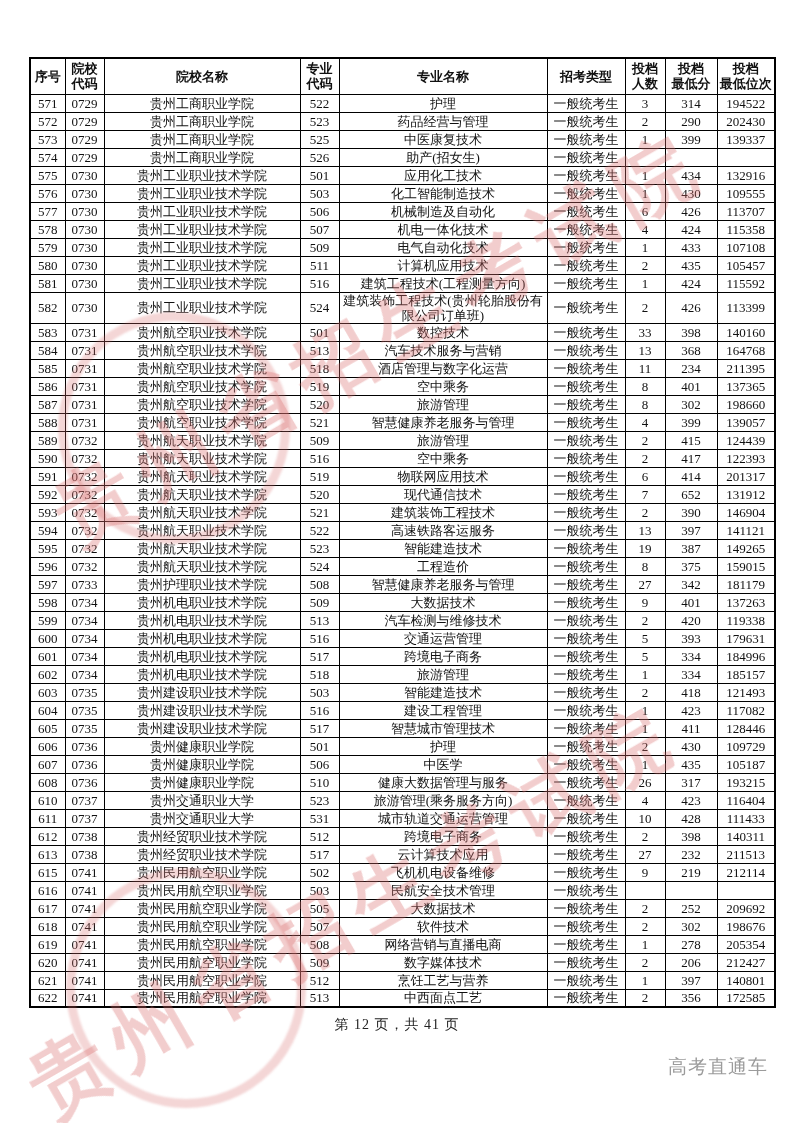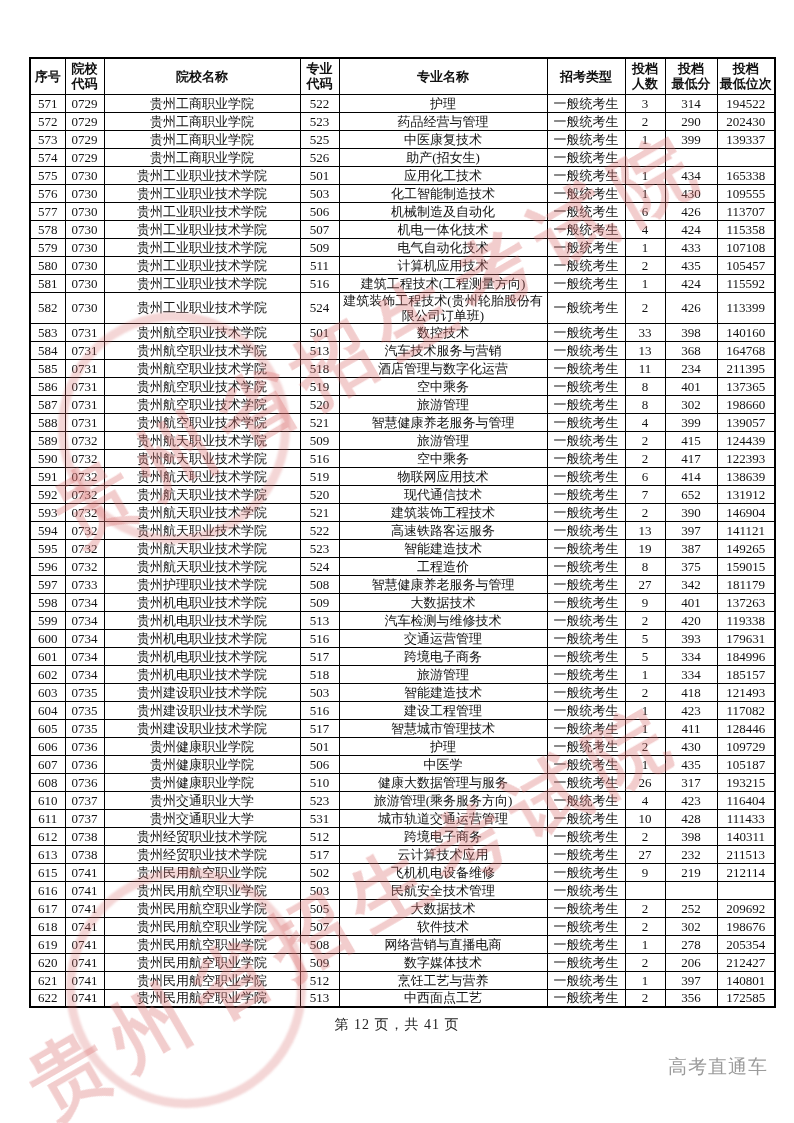--- a/index.html
+++ b/index.html
@@ -182,21 +182,21 @@
 
     <tr>
       <td>575</td>
       <td>0730</td>
       <td>贵州工业职业技术学院</td>
       <td>501</td>
       <td>应用化工技术</td>
       <td>一般统考生</td>
       <td>1</td>
       <td>434</td>
-      <td>165338</td>
+      <td>132916</td>
     </tr>
 
     <tr>
       <td>576</td>
       <td>0730</td>
       <td>贵州工业职业技术学院</td>
       <td>503</td>
       <td>化工智能制造技术</td>
       <td>一般统考生</td>
       <td>1</td>
@@ -374,21 +374,21 @@
 
     <tr>
       <td>591</td>
       <td>0732</td>
       <td>贵州航天职业技术学院</td>
       <td>519</td>
       <td>物联网应用技术</td>
       <td>一般统考生</td>
       <td>6</td>
       <td>414</td>
-      <td>138639</td>
+      <td>201317</td>
     </tr>
 
     <tr>
       <td>592</td>
       <td>0732</td>
       <td>贵州航天职业技术学院</td>
       <td>520</td>
       <td>现代通信技术</td>
       <td>一般统考生</td>
       <td>7</td>

